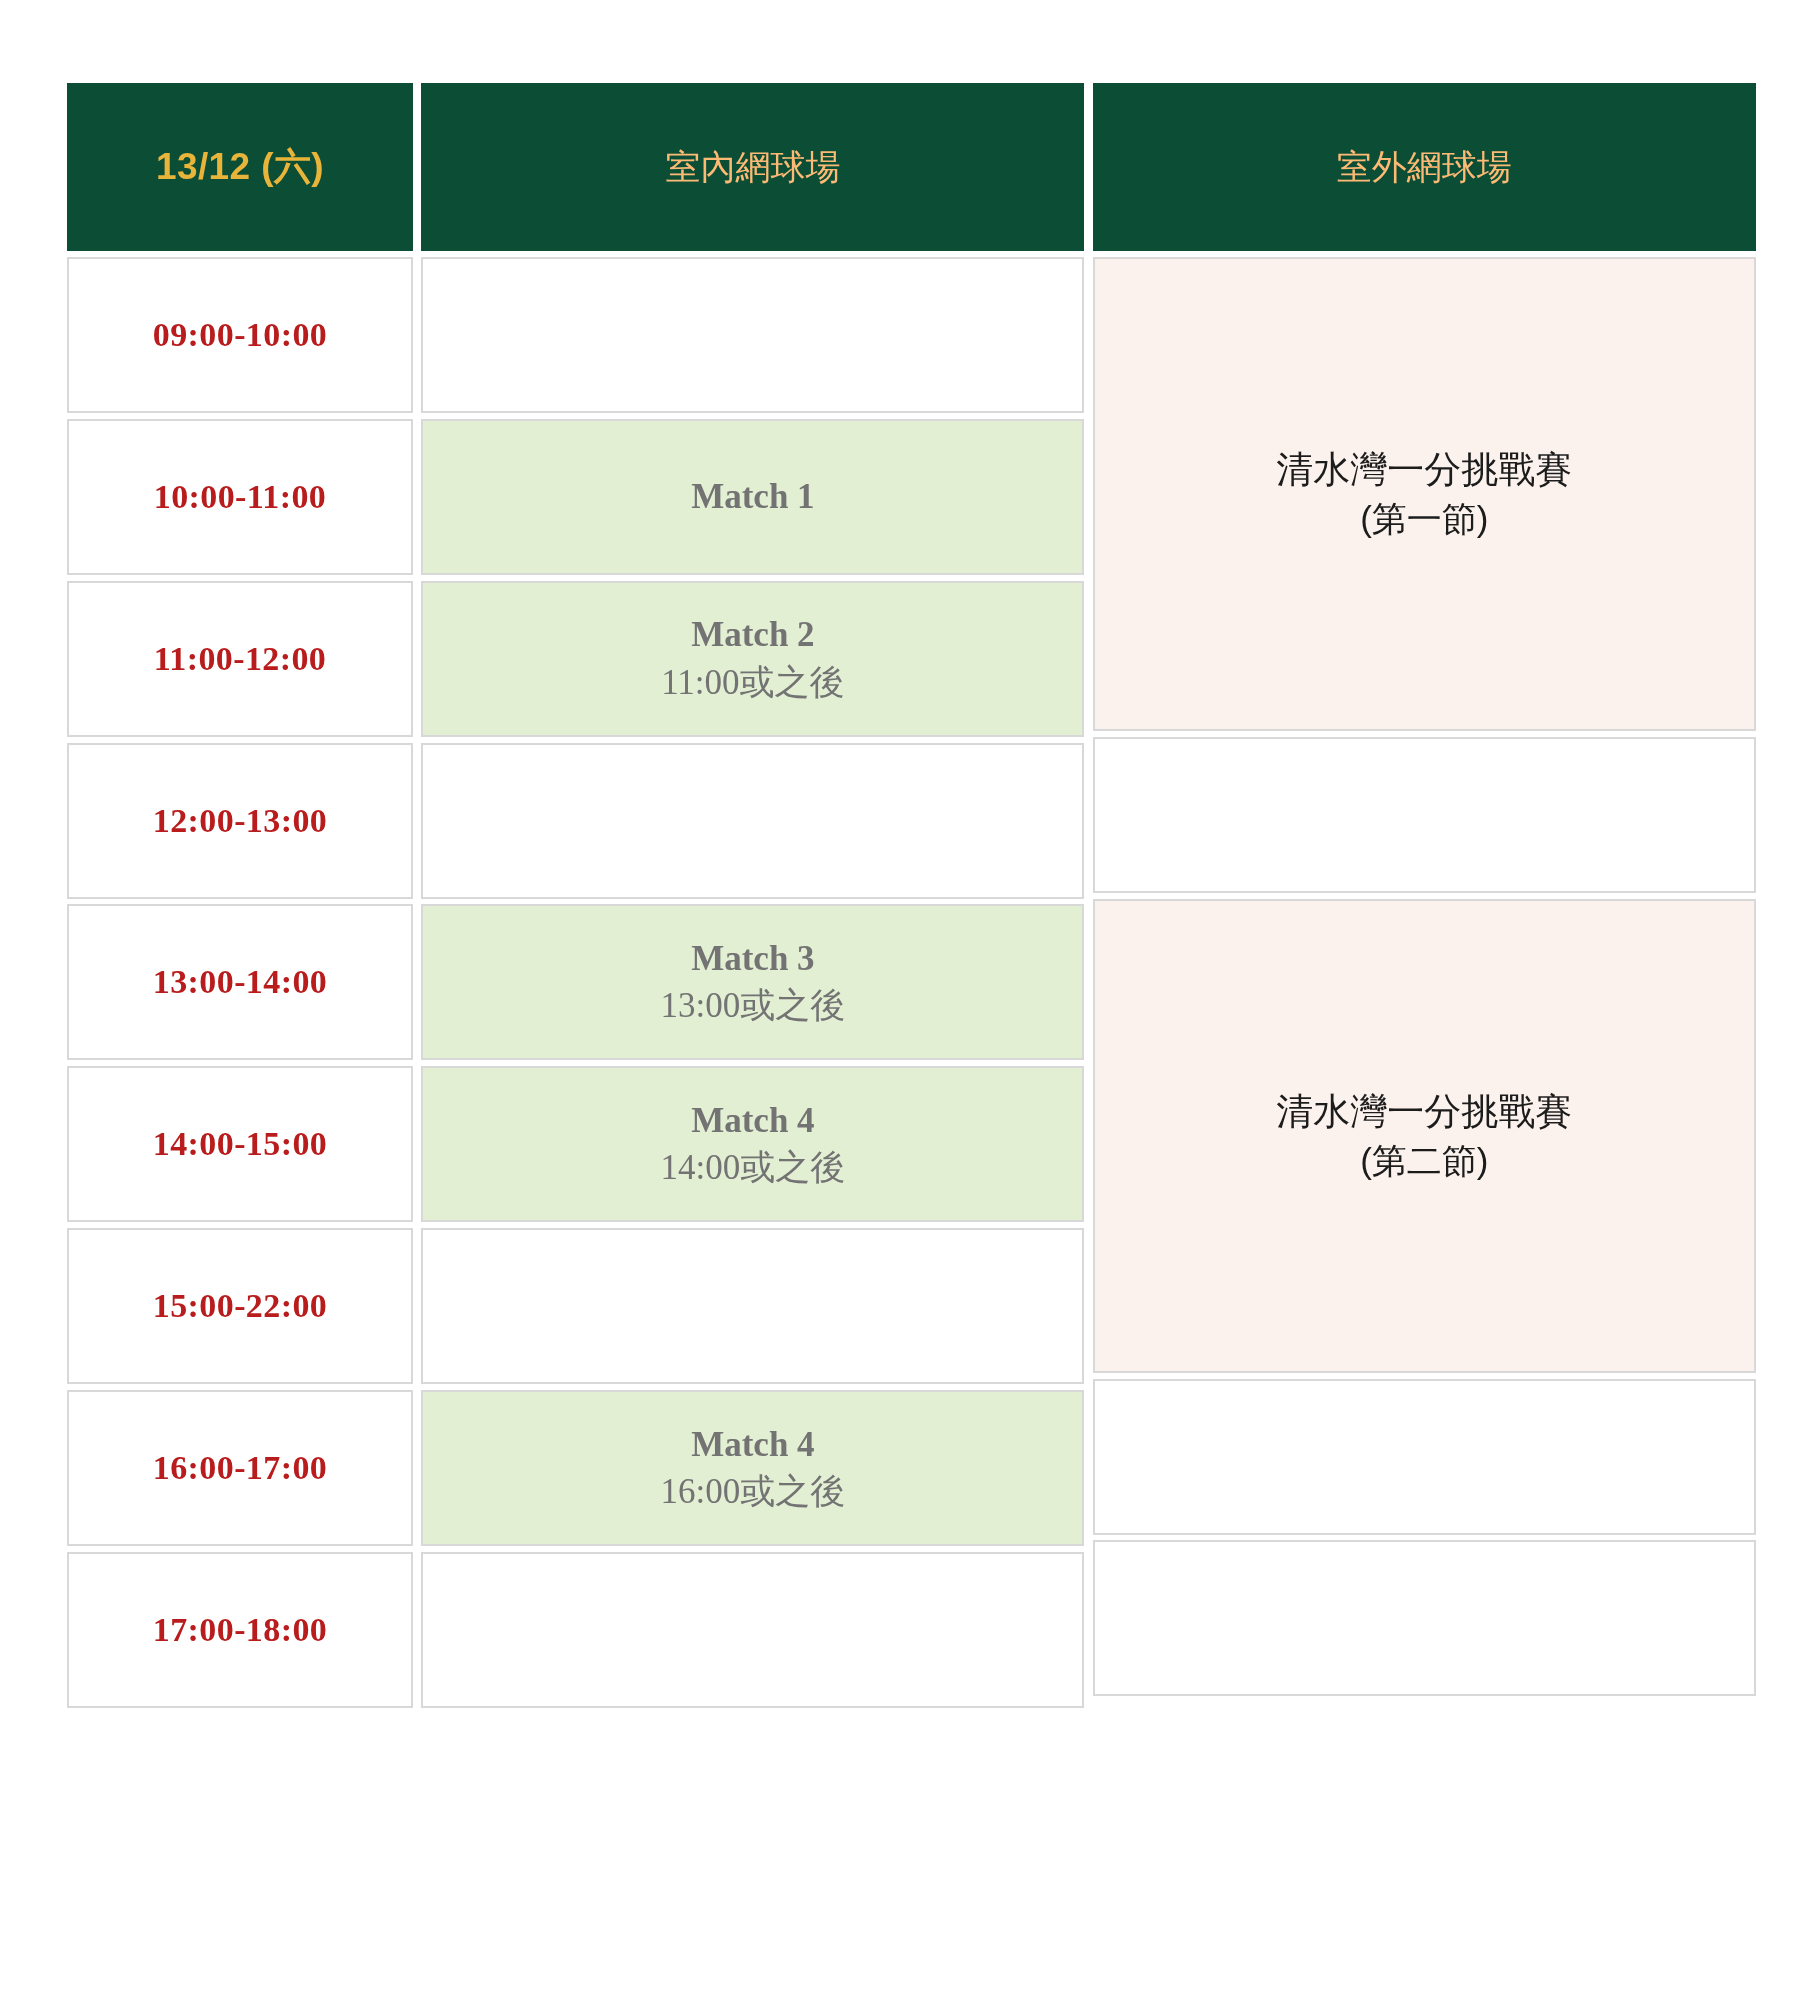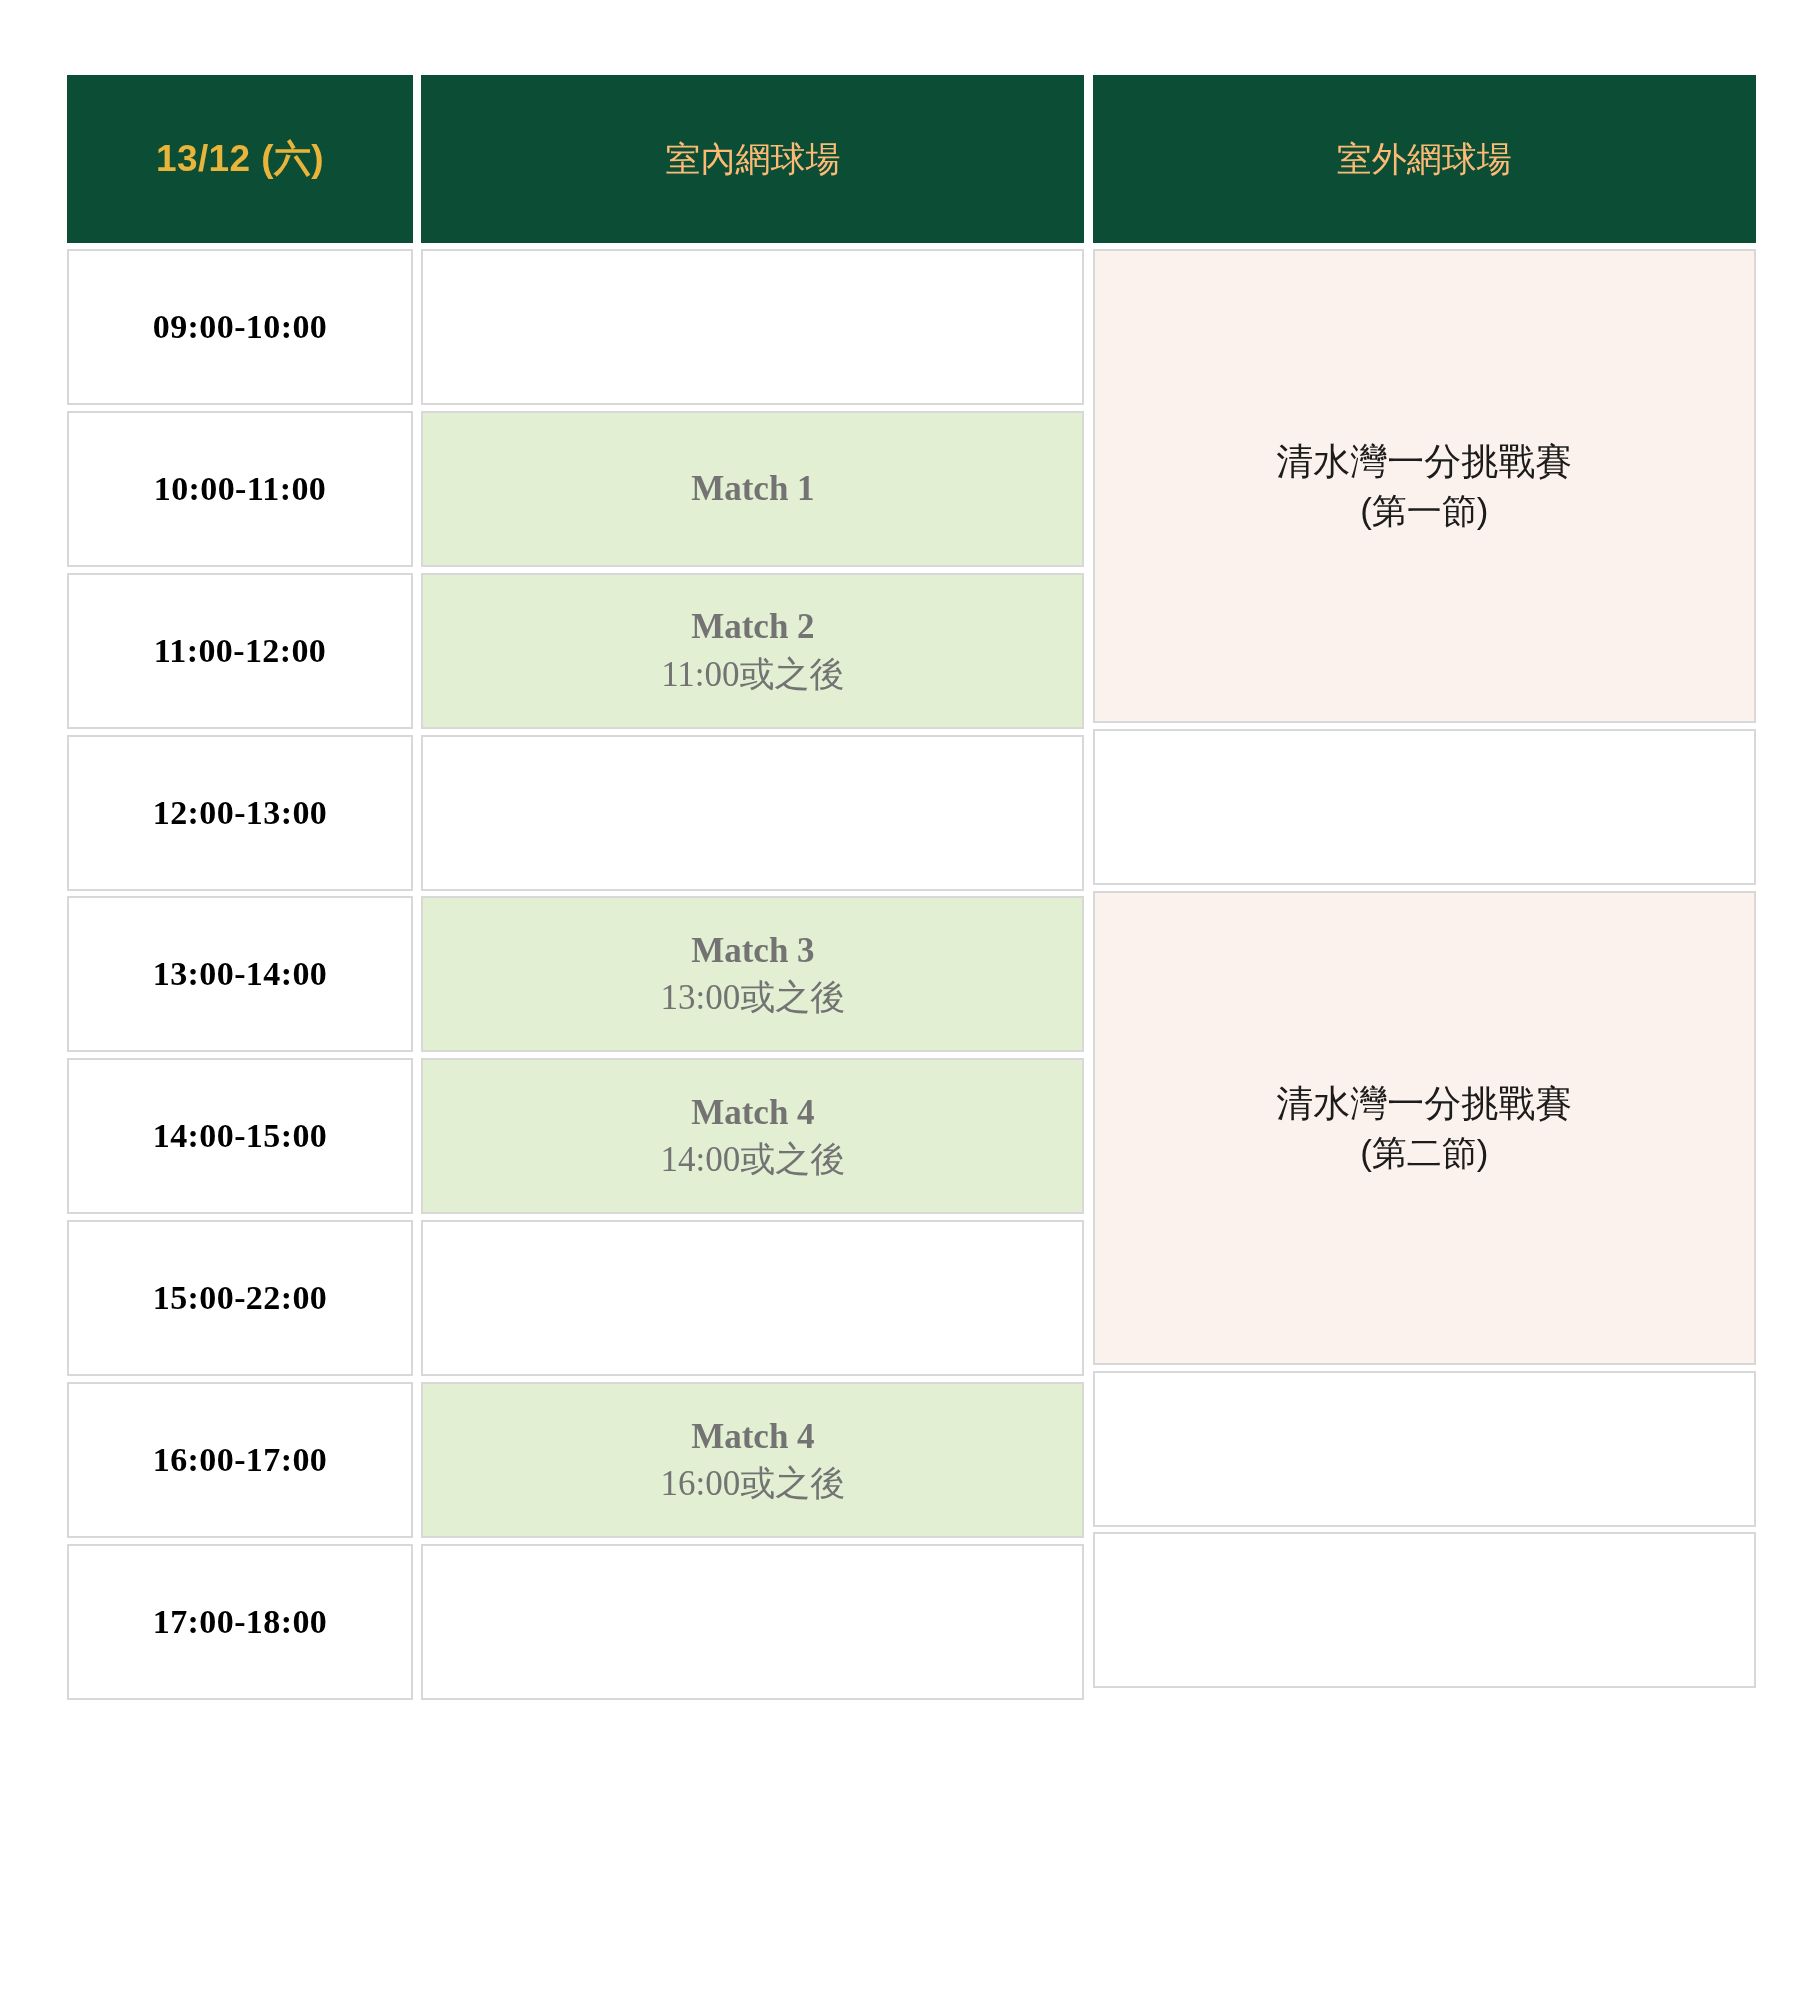--- a/index.html
+++ b/index.html
@@ -8,21 +8,21 @@
     background: #ffffff;
   }
   body {
     width: 1812px;
     height: 2008px;
     font-family: "Liberation Sans", sans-serif;
     overflow: hidden;
   }
   .schedule {
     position: relative;
-    margin: 4px auto;
+    margin: 12px auto;
     padding: 71px 67px 0 67px;
     box-sizing: border-box;
     width: 1812px;
   }
   .grid {
     display: grid;
     grid-template-columns: 346px 663px 663px;
     column-gap: 8.4px;
     row-gap: 0;
   }
@@ -57,21 +57,21 @@
     box-sizing: border-box;
     display: flex;
     flex-direction: column;
     align-items: center;
     justify-content: center;
     text-align: center;
     background: #ffffff;
     margin-bottom: 5.9px;
   }
   .time-cell {
-    color: #000000;
+    color: #b91c1c;
     font-family: "Liberation Serif", serif;
     font-weight: bold;
     font-size: 34px;
     letter-spacing: 0.4px;
   }
   .match-cell {
     background: #e2efd3;
     border-color: #d8d8d8;
     color: #737373;
   }

